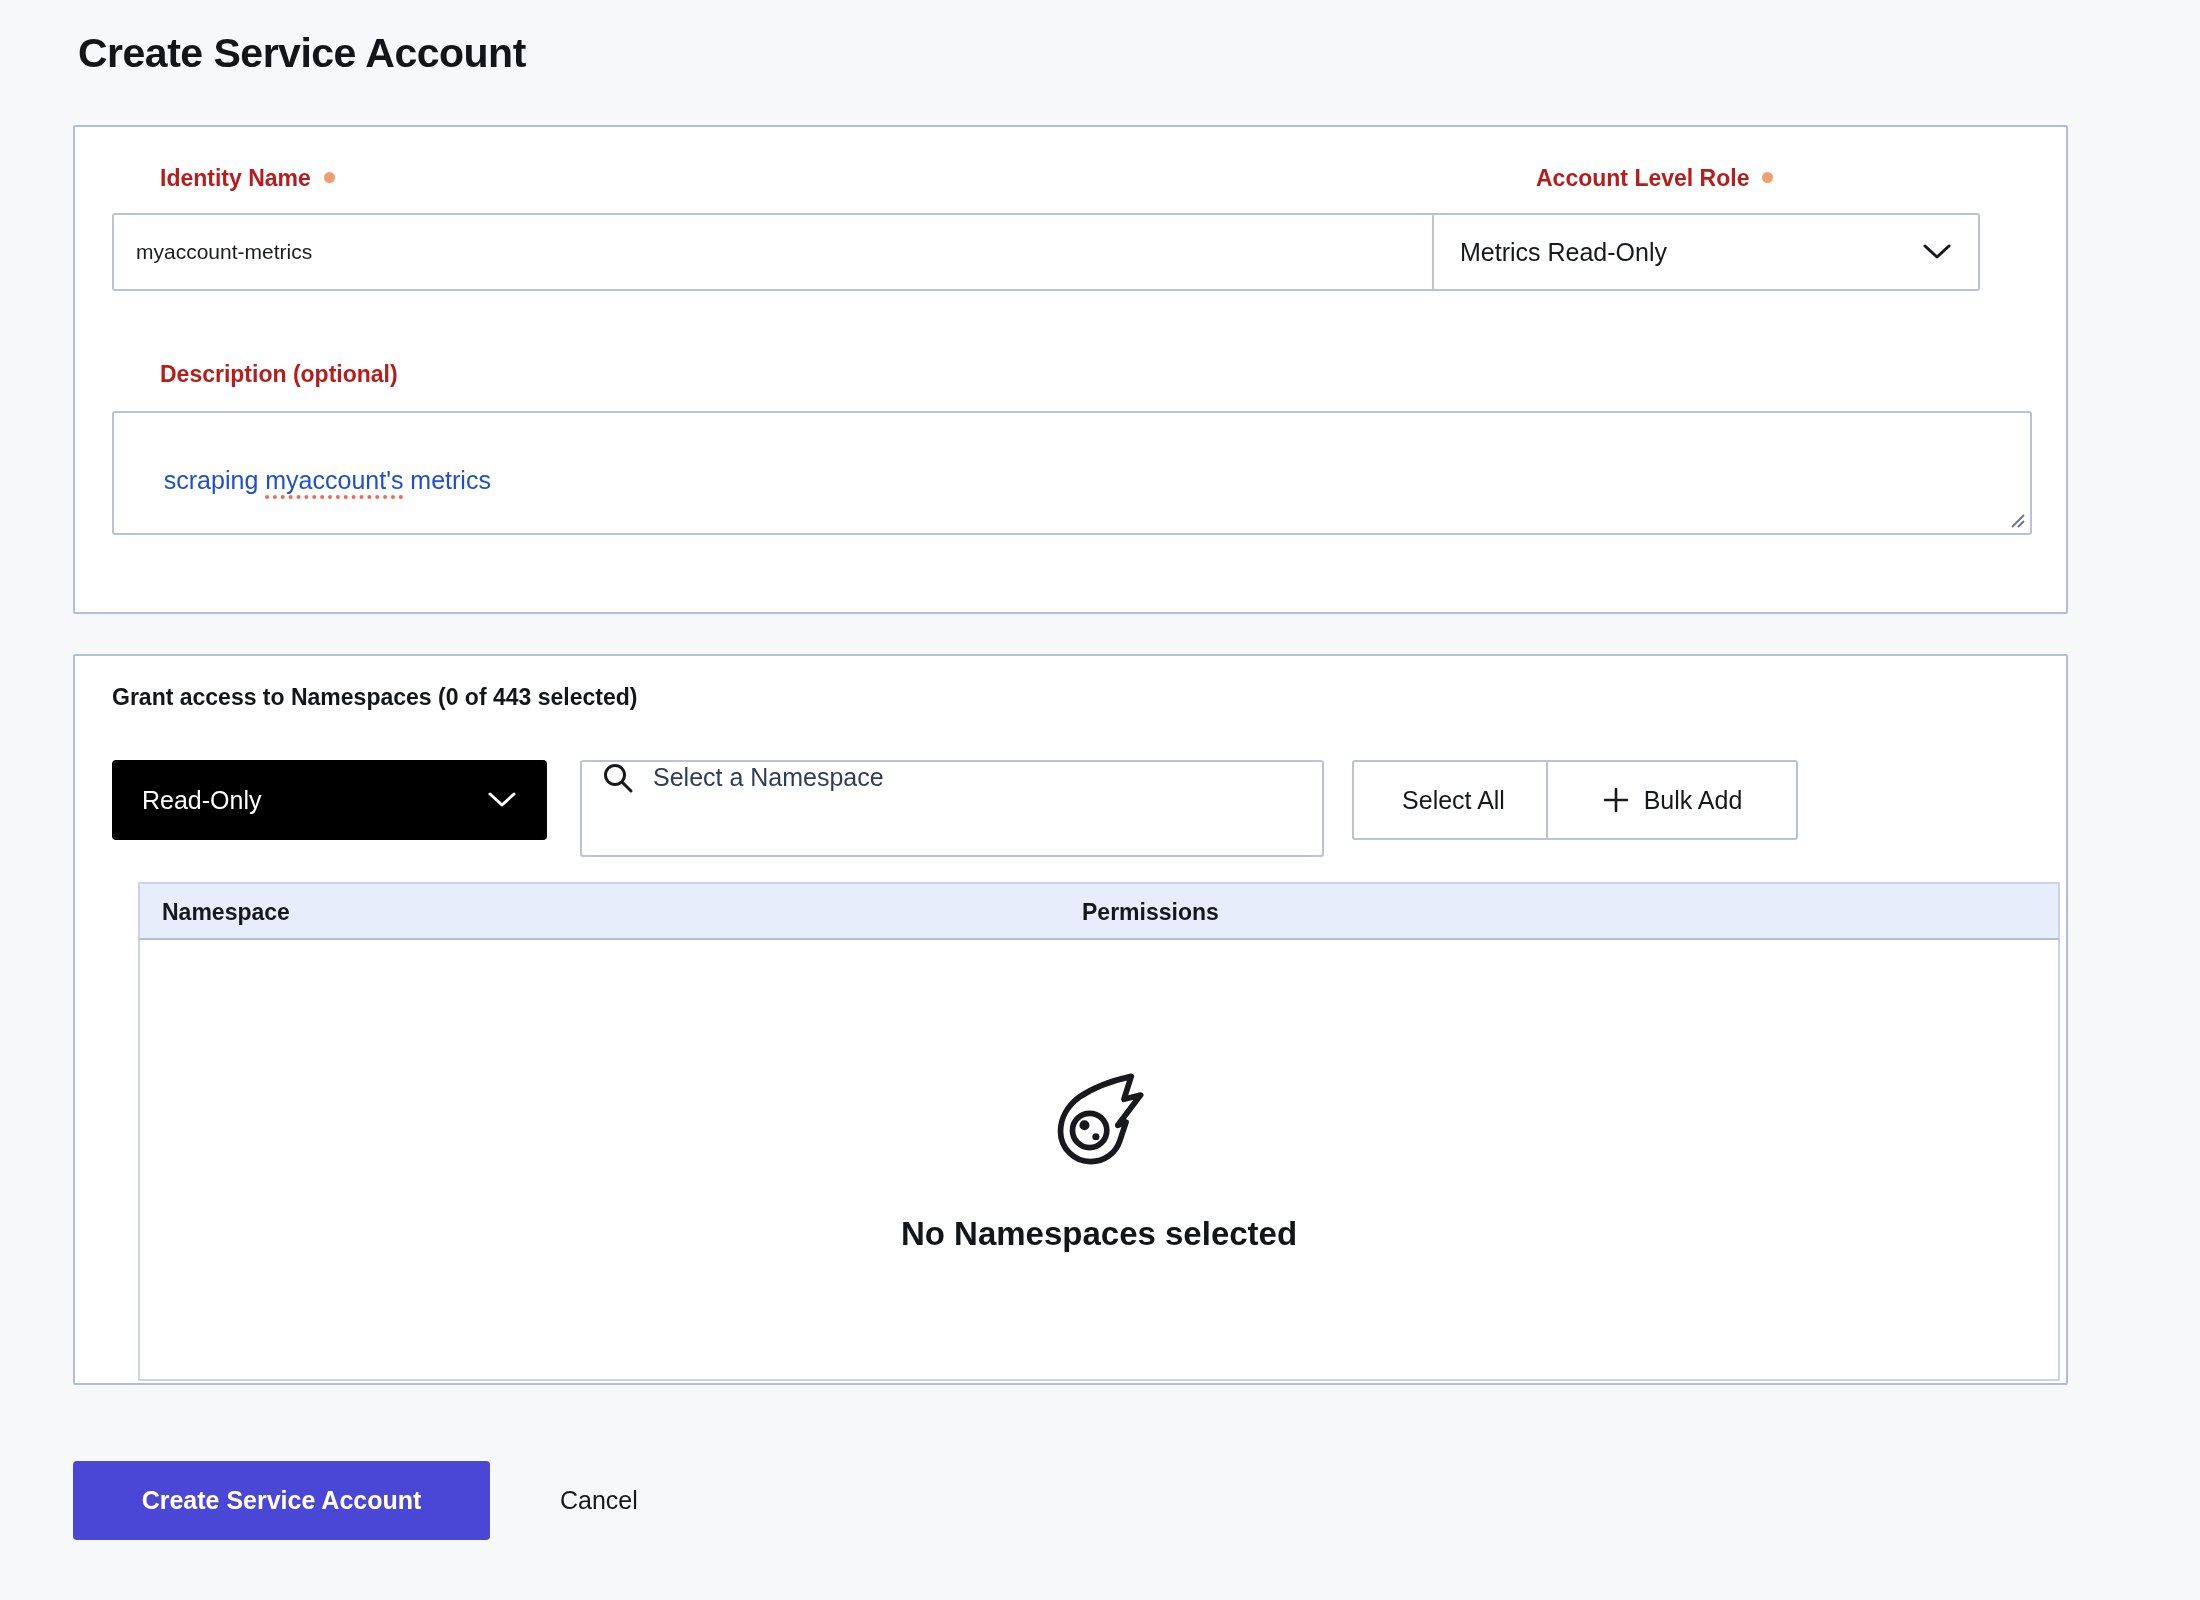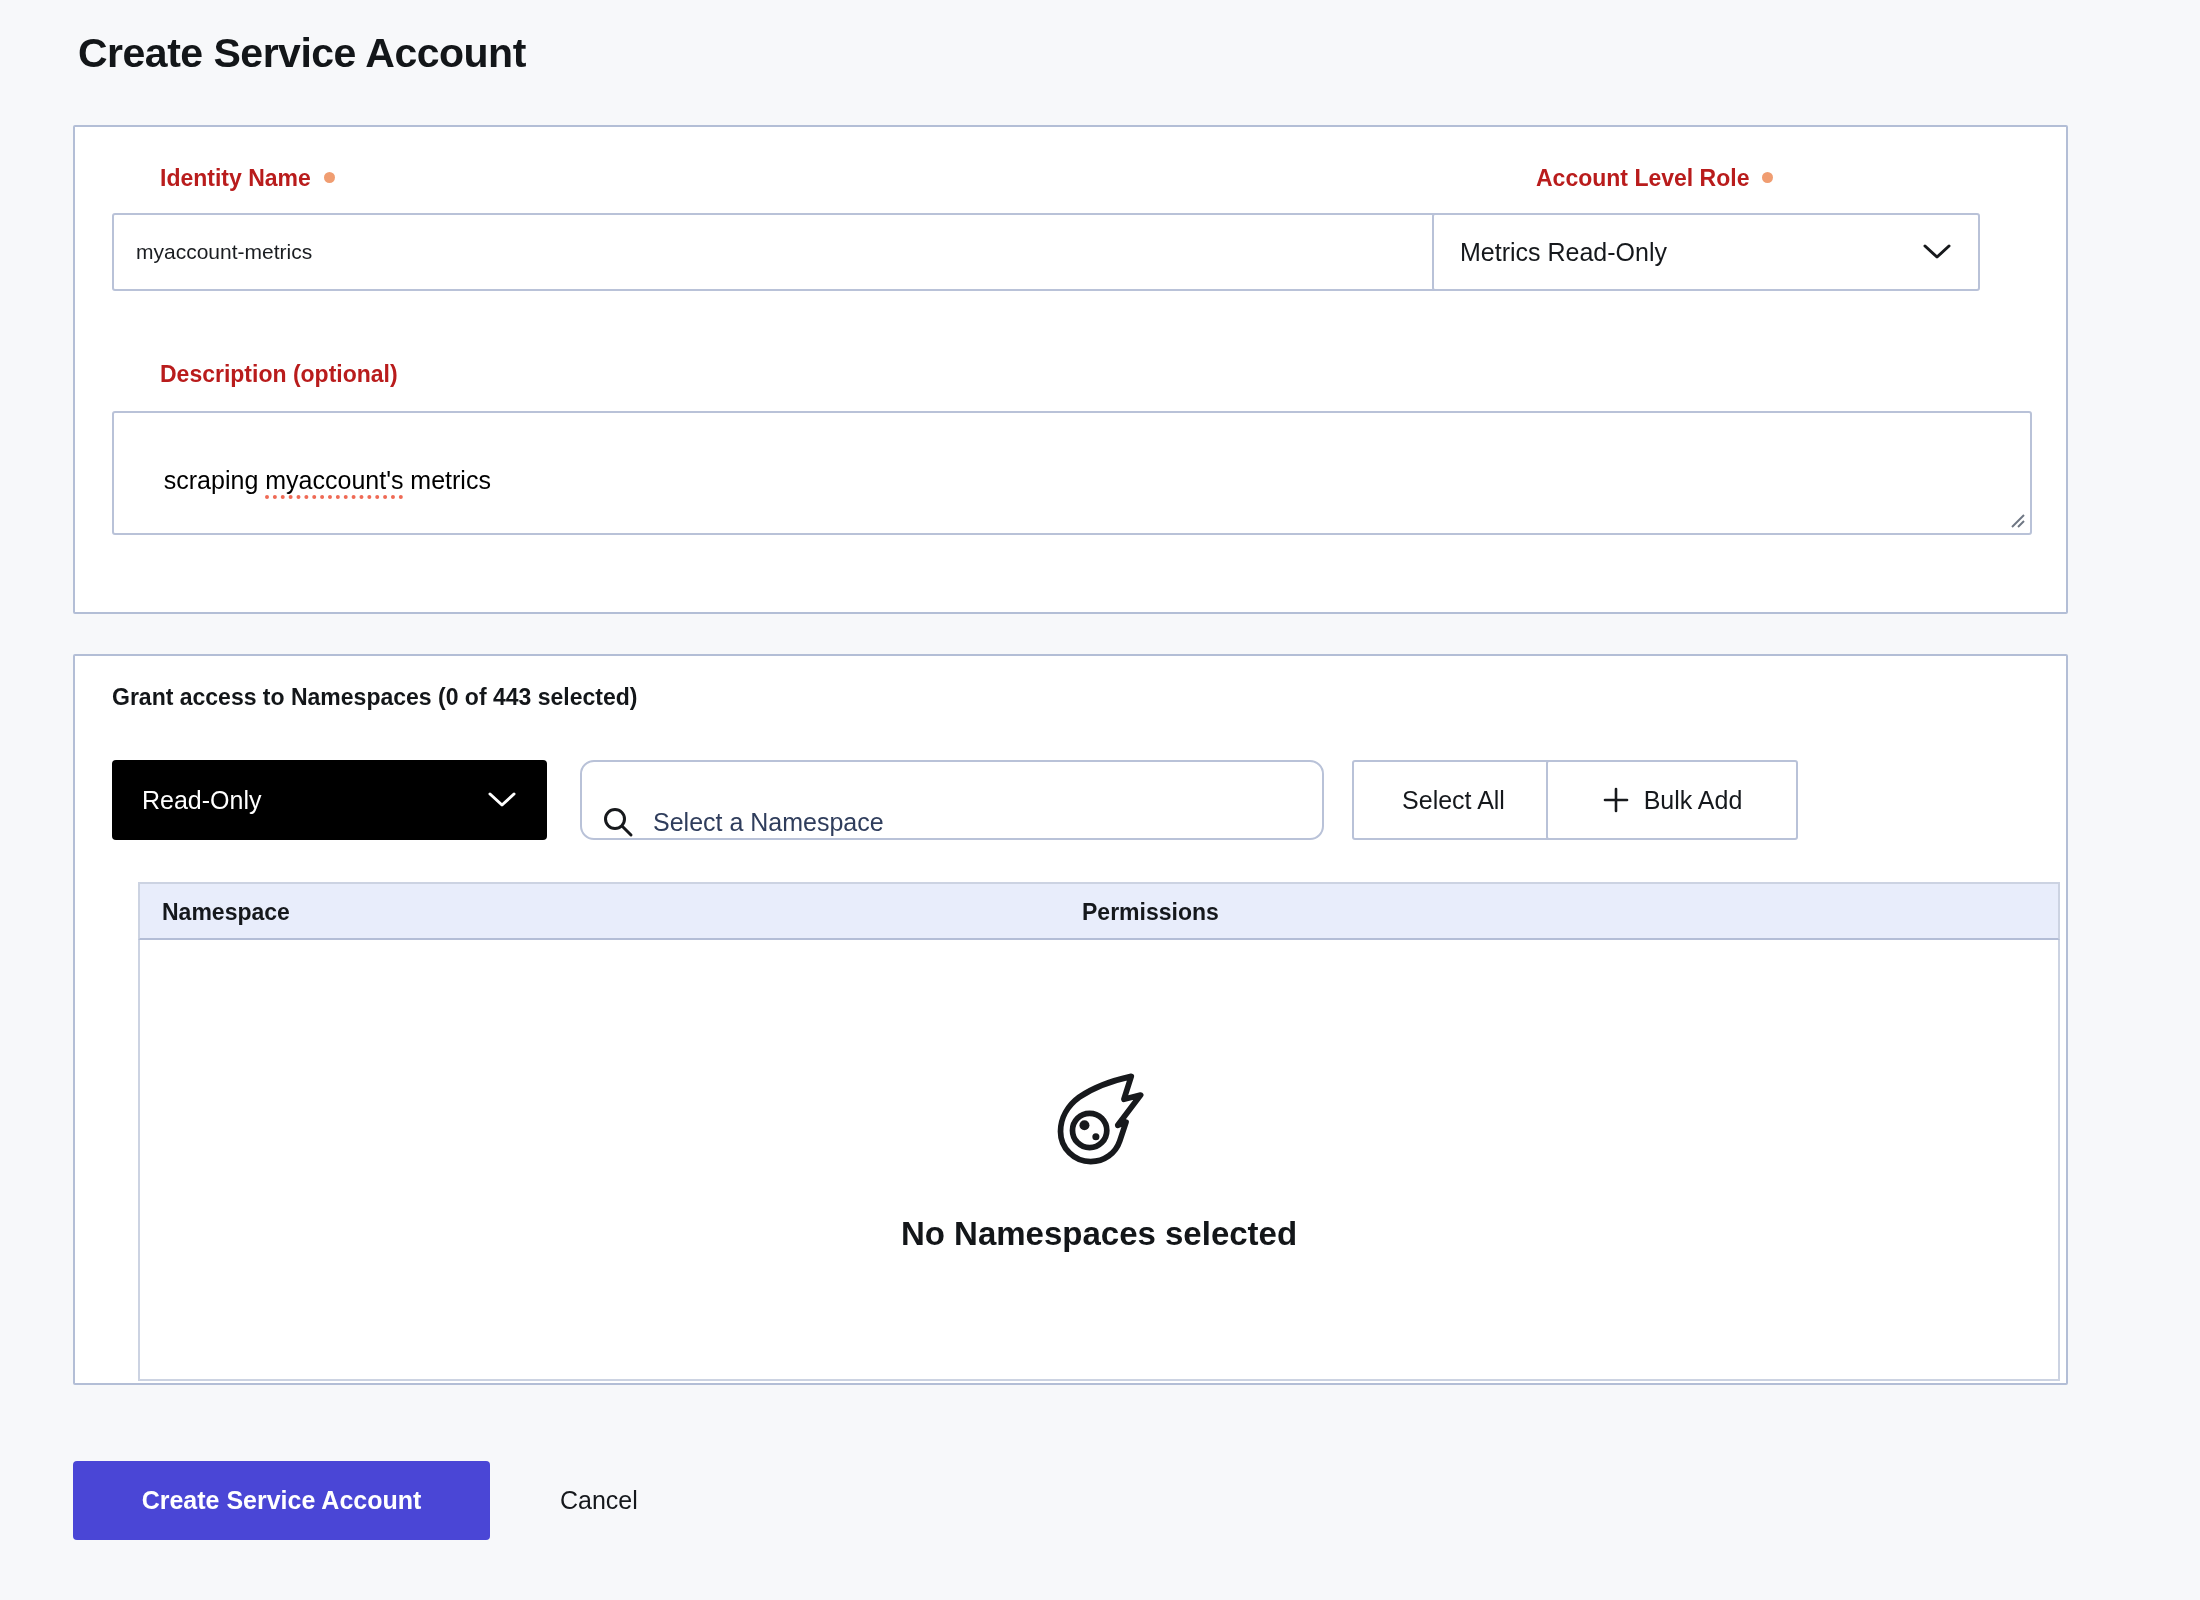--- a/index.html
+++ b/index.html
@@ -37,21 +37,21 @@
   }
   .select-box{
     position:absolute;box-sizing:border-box;height:78px;
     border:2px solid #b9c2d8;border-radius:3px;background:#fff;
     display:flex;align-items:center;justify-content:space-between;
     padding:0 26px;font-size:25px;color:#15181c;cursor:pointer;
   }
   .fake-textarea{
     position:absolute;box-sizing:border-box;
     border:2px solid #b9c2d8;border-radius:3px;background:#fff;
-    font-size:25px;color:#000000;padding:17px 22px;
+    font-size:25px;color:#1d4ed8;padding:17px 22px;
     white-space:pre-wrap;line-height:1.35;
   }
   .misspell{
     text-decoration:underline;
     text-decoration-style:dotted;
     text-decoration-color:#ef6a55;
     text-decoration-thickness:3.5px;
     text-underline-offset:7px;
   }
   .resize-handle{position:absolute;right:3px;bottom:3px;}
@@ -63,23 +63,23 @@
   .toolbar-btn{
     position:absolute;top:104px;height:80px;box-sizing:border-box;
     display:flex;align-items:center;justify-content:center;
     font-size:25px;border-radius:3px;cursor:pointer;
   }
   #readonly-dropdown{
     left:37px;width:435px;background:#000000;color:#ffffff;
     justify-content:space-between;padding:16px 30px;border-radius:4px;
   }
   #namespace-search{
-    position:absolute;top:104px;left:505px;width:744px;height:80px;
-    box-sizing:border-box;border:2px solid #b9c2d8;border-radius:14px;
-    background:#fff;display:flex;align-items:flex-end;padding:0 20px;gap:17px;
+    position:absolute;top:104px;left:505px;width:744px;height:97px;
+    box-sizing:border-box;border:2px solid #b9c2d8;border-radius:3px;
+    background:#fff;display:flex;align-items:flex-start;padding:0 20px;gap:17px;
   }
   #namespace-search input{
     border:none;outline:none;flex:1;font-family:"Liberation Sans", sans-serif;
     font-size:25px;color:#1a1d21;background:transparent;
   }
   #namespace-search input::placeholder{color:#2f3d5c;opacity:1;}
   .ghost-btn{
     background:#ffffff;border:2px solid #b9c2d8;color:#15181c;
   }
   #select-all-btn{left:1257px;width:203px;margin-left:20px;}

